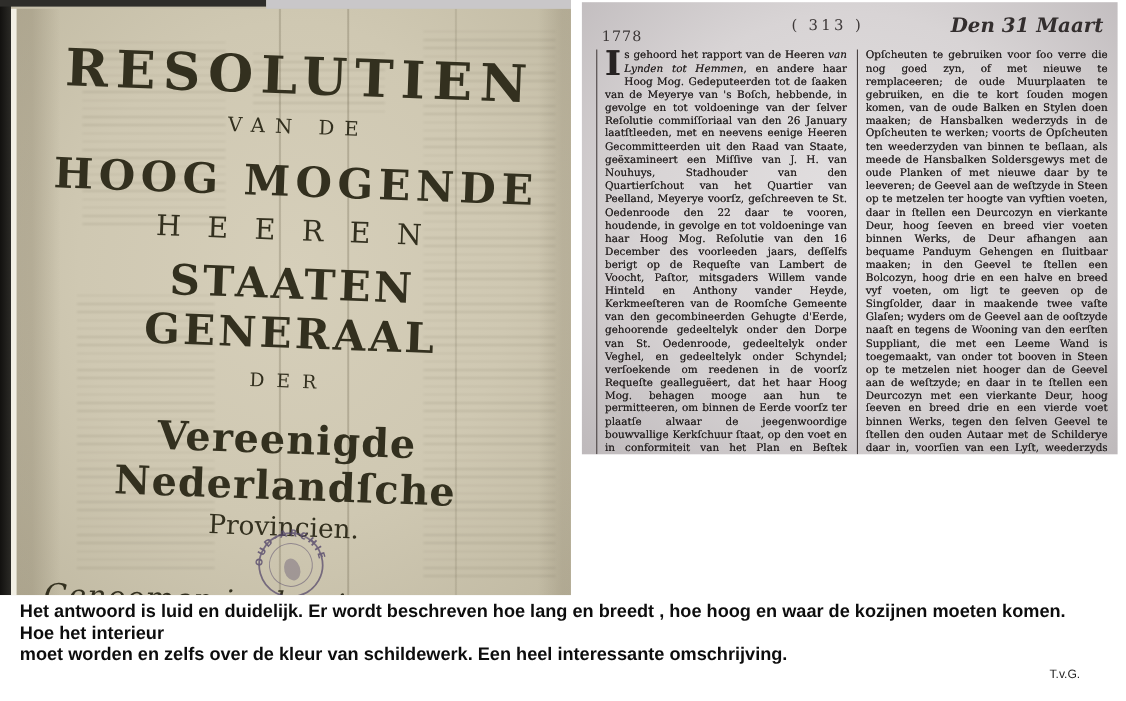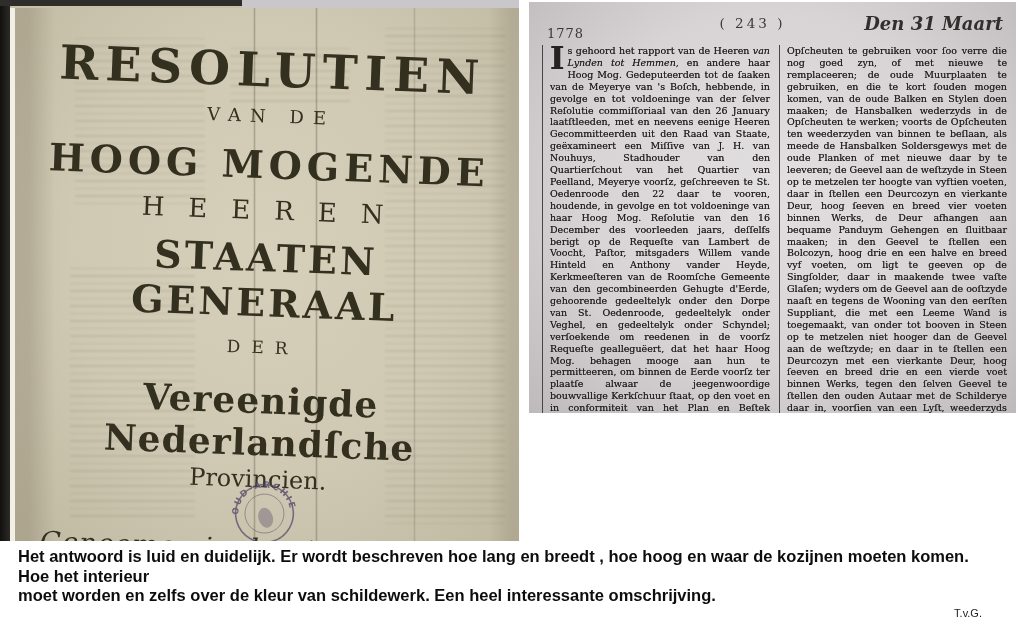--- a/index.html
+++ b/index.html
@@ -100,21 +100,21 @@
       </div>
     </div>
     <div class="book-edge"></div>
     <div class="book-sliver"></div>
     <div class="photo-top-dark"></div>
     <div class="photo-top-light"></div>
   </div>
 
   <div class="scan-right">
     <div class="scan-year">1778</div>
-    <div class="scan-pageno">( 243 )</div>
+    <div class="scan-pageno">( 313 )</div>
     <div class="scan-date">Den 31 Maart</div>
 
     <div class="cols">
       <div class="col">
         <p><span class="dropcap">I</span><span>s gehoord het rapport van de Heeren </span><span class="ital">van Lynden tot Hemmen</span><span>, en andere haar Hoog Mog. Gedeputeerden tot de ſaaken van de Meyerye van 's Boſch, hebbende, in gevolge en tot voldoeninge van der ſelver Reſolutie commiſſoriaal van den 26 January laatſtleeden, met en neevens eenige Heeren Gecommitteerden uit den Raad van Staate, geëxamineert een Miſſive van J. H. van Nouhuys, Stadhouder van den Quartierſchout van het Quartier van Peelland, Meyerye voorſz, geſchreeven te St. Oedenroode den 22 daar te vooren, houdende, in gevolge en tot voldoeninge van haar Hoog Mog. Reſolutie van den 16 December des voorleeden jaars, deſſelfs berigt op de Requeſte van Lambert de Voocht, Paſtor, mitsgaders Willem vande Hinteld en Anthony vander Heyde, Kerkmeeſteren van de Roomſche Gemeente van den gecombineerden Gehugte d'Eerde, gehoorende gedeeltelyk onder den Dorpe van St. Oedenroode, gedeeltelyk onder Veghel, en gedeeltelyk onder Schyndel; verſoekende om reedenen in de voorſz Requeſte gealleguëert, dat het haar Hoog Mog. behagen mooge aan hun te permitteeren, om binnen de Eerde voorſz ter plaatſe alwaar de jeegenwoordige bouwvallige Kerkſchuur ſtaat, op den voet en in conformiteit van het Plan en Beſtek nevens de voorſz Requeſte gevoegt, eene nieuwe te mogen bouwen, en tot dat deſelve ſal volbouwt zyn, intuſſchen in een nabygeleegen Schuur of Huiſinge, daar toe ſoo veel des noods te approprieeren, der ſelver Godsdienſt te mogen waarneemen.</span></p>
       </div>
       <div class="col">
         <p>Opſcheuten te gebruiken voor ſoo verre die nog goed zyn, of met nieuwe te remplaceeren; de oude Muurplaaten te gebruiken, en die te kort ſouden mogen komen, van de oude Balken en Stylen doen maaken; de Hansbalken wederzyds in de Opſcheuten te werken; voorts de Opſcheuten ten weederzyden van binnen te beſlaan, als meede de Hansbalken Soldersgewys met de oude Planken of met nieuwe daar by te leeveren; de Geevel aan de weſtzyde in Steen op te metzelen ter hoogte van vyftien voeten, daar in ſtellen een Deurcozyn en vierkante Deur, hoog ſeeven en breed vier voeten binnen Werks, de Deur afhangen aan bequame Panduym Gehengen en ſluitbaar maaken; in den Geevel te ſtellen een Bolcozyn, hoog drie en een halve en breed vyf voeten, om ligt te geeven op de Singſolder, daar in maakende twee vaſte Glaſen; wyders om de Geevel aan de ooſtzyde naaſt en tegens de Wooning van den eerſten Suppliant, die met een Leeme Wand is toegemaakt, van onder tot booven in Steen op te metzelen niet hooger dan de Geevel aan de weſtzyde; en daar in te ſtellen een Deurcozyn met een vierkante Deur, hoog ſeeven en breed drie en een vierde voet binnen Werks, tegen den ſelven Geevel te ſtellen den ouden Autaar met de Schilderye daar in, voorſien van een Lyſt, weederzyds met een Pilaſterkaſtje en Tafel; het gebreekige welke door het verſetten van den Autaar daar aan mogt koomen weederom te repareeren; de Kerkſchuur ten weederzyden en de Blinde Geevel van Vooren met Stroo te dekken, en de Vorſt met groene Sooden te beleggen, mitsgaders in de Kerkſchuur wederom doen ſtellen de oude Communiebank, deſel-</p>
       </div>
     </div>

